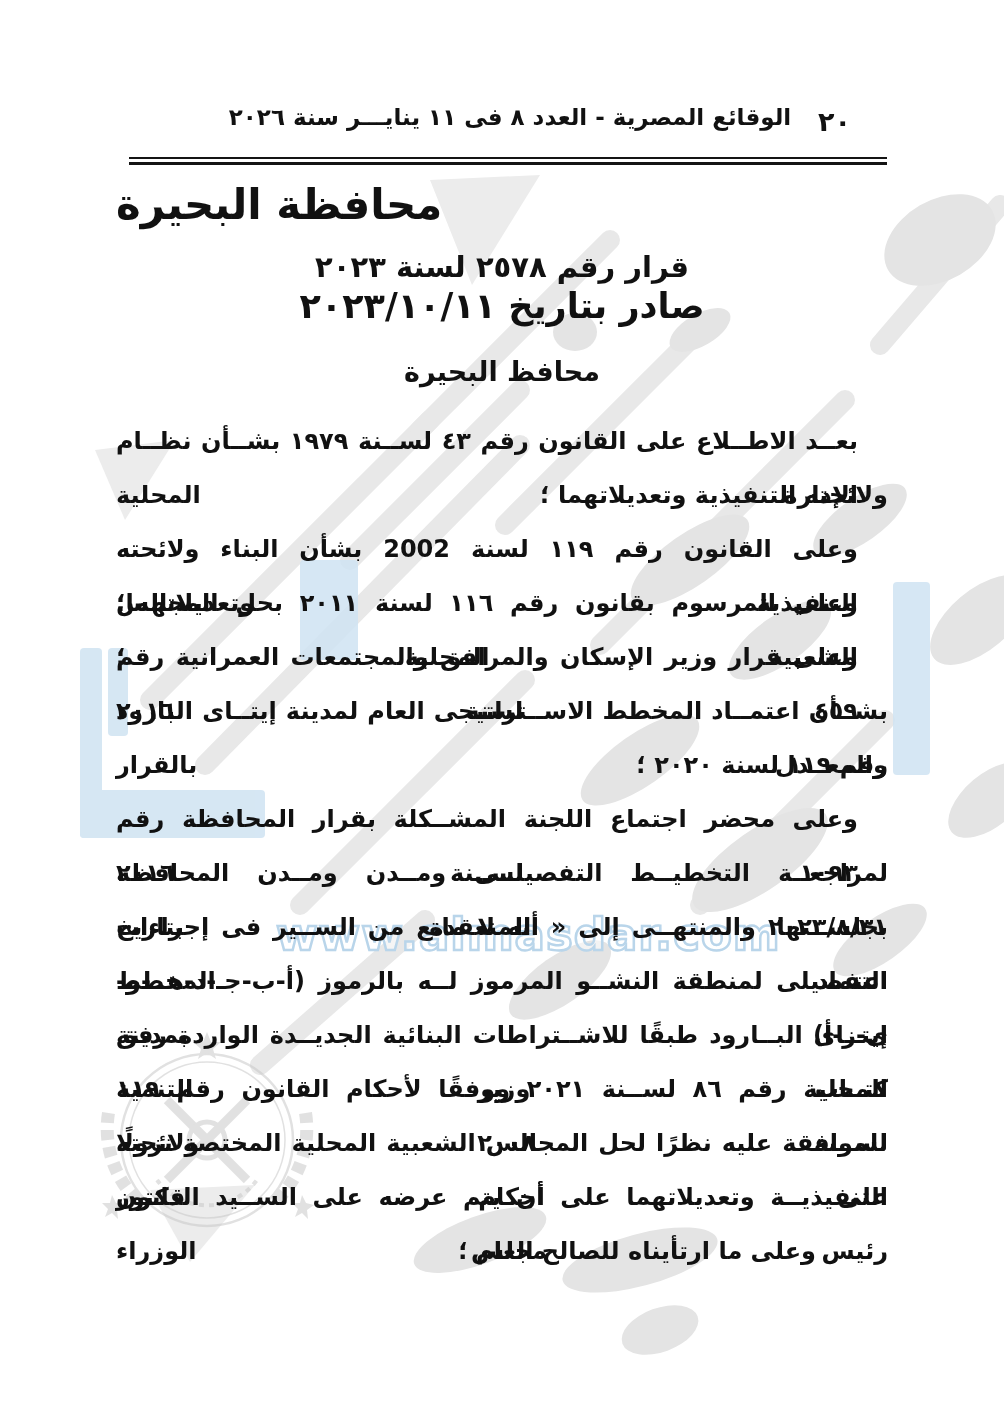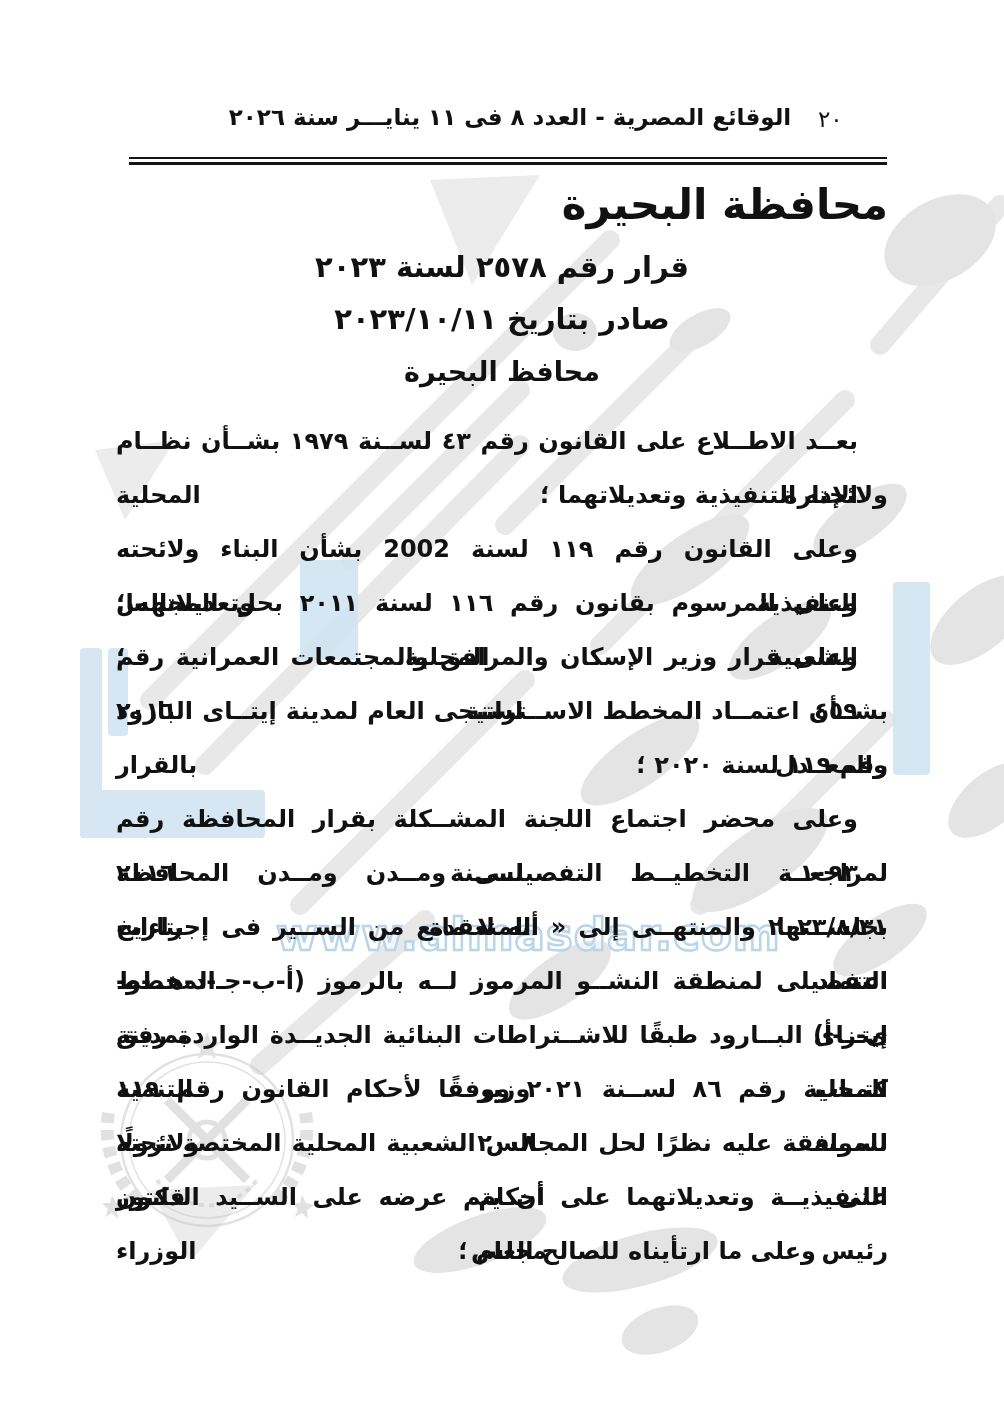--- a/index.html
+++ b/index.html
@@ -7,30 +7,30 @@
     position:relative;width:1004px;height:1418px;background:#ffffff;
     margin:0 auto;overflow:hidden;
     font-family:"DejaVu Sans",sans-serif;color:#111;
   }
   .wm-layer{position:absolute;inset:0;z-index:1;pointer-events:none;}
   .txt-layer{position:absolute;inset:0;z-index:2;}
   .hdr-journal{
     position:absolute;left:210px;top:104px;width:600px;text-align:center;
     direction:rtl;font-size:23px;font-weight:bold;letter-spacing:0;
   }
-  .hdr-pagenum{position:absolute;left:818px;top:106px;font-size:23px;font-weight:normal;}
+  .hdr-pagenum{position:absolute;left:818px;top:106px;font-size:27px;font-weight:bold;}
   .hdr-rule{position:absolute;left:129px;top:157px;width:758px;height:9px;}
   .hdr-rule .r1{height:2px;background:#141414;}
   .hdr-rule .r2{height:3px;background:#141414;margin-top:3px;}
-  .t-gov{position:absolute;left:116px;top:180px;width:772px;text-align:right;
+  .t-gov{position:absolute;left:116px;top:180px;width:772px;text-align:left;
     direction:rtl;font-size:42px;font-weight:bold;}
   .t-dec{position:absolute;left:116px;top:250px;width:772px;text-align:center;
     direction:rtl;font-size:29px;font-weight:bold;}
-  .t-iss{position:absolute;left:116px;top:302px;width:772px;text-align:center;
-    direction:rtl;font-size:29px;font-weight:bold;}
+  .t-iss{position:absolute;left:116px;top:286px;width:772px;text-align:center;
+    direction:rtl;font-size:35px;font-weight:bold;}
   .sec-head{position:absolute;left:116px;top:356px;width:772px;text-align:center;
     direction:rtl;font-size:27px;font-weight:bold;}
   .content{position:absolute;left:116px;top:414px;width:772px;direction:rtl;}
   .bline{
     height:54px;line-height:54px;font-size:24px;font-weight:bold;
     white-space:nowrap;direction:rtl;
   }
   .bline.j{white-space:normal;text-align:justify;text-align-last:justify;}
   .bline.j-indent{white-space:normal;text-align:justify;text-align-last:justify;padding-right:30px;}
   .bline.r{text-align:right;}

